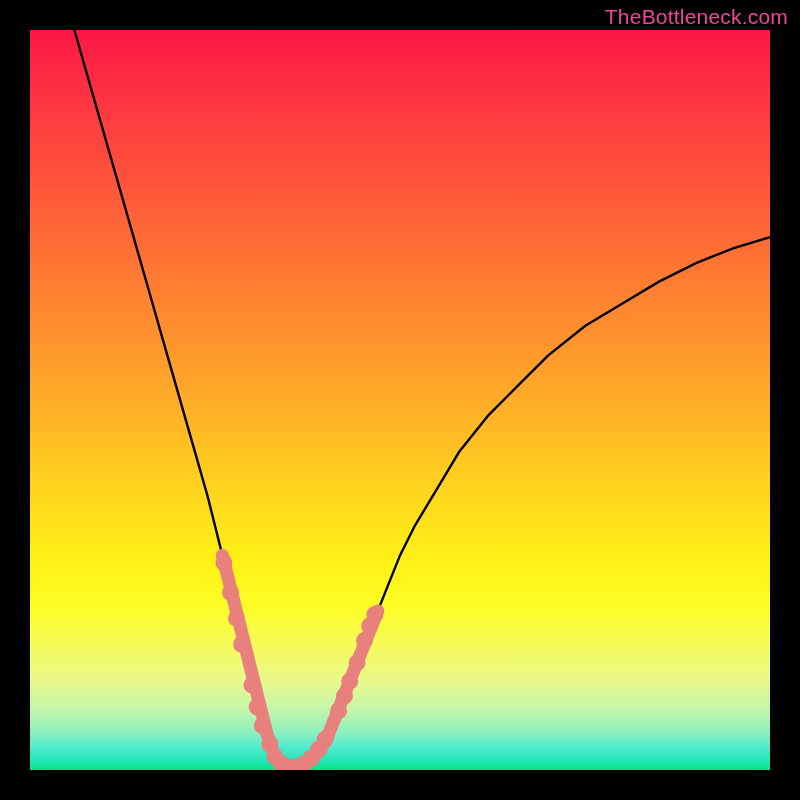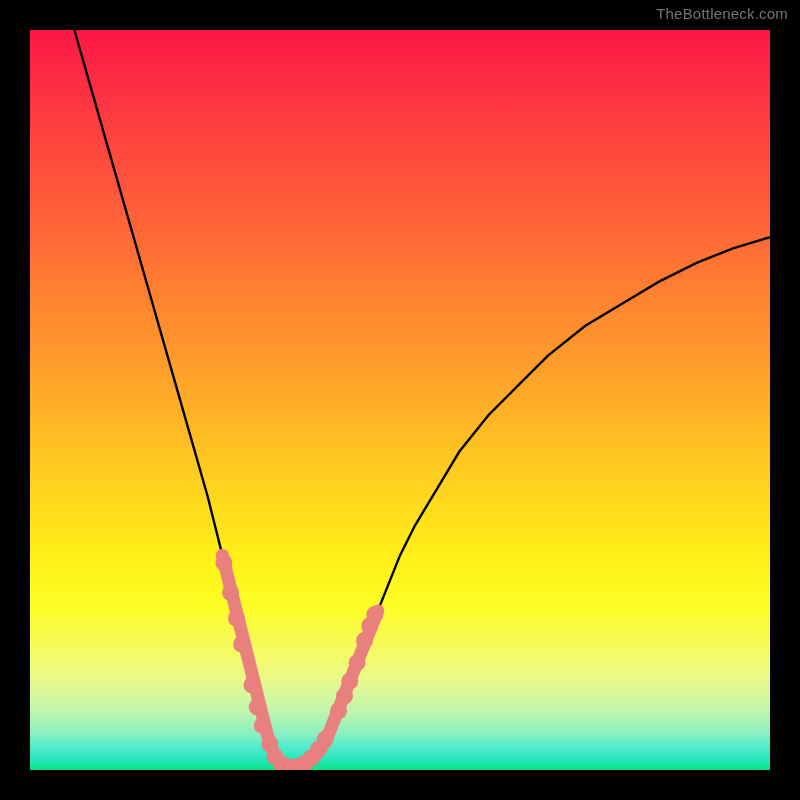--- a/index.html
+++ b/index.html
@@ -44,22 +44,22 @@
   .plot-svg {
     position: absolute;
     inset: 0;
     width: 740px;
     height: 740px;
   }
   .watermark {
     position: absolute;
     top: 5px;
     right: 12px;
-    color: #737373;
-    font-size: 15px;
+    color: #ec4899;
+    font-size: 21px;
     font-weight: 500;
     letter-spacing: 0.2px;
   }
 </style>
 </head>
 <body>
 
 <div class="frame">
   <div class="gradient-bg"></div>
   <svg class="plot-svg" viewBox="0 0 740 740" preserveAspectRatio="none">

